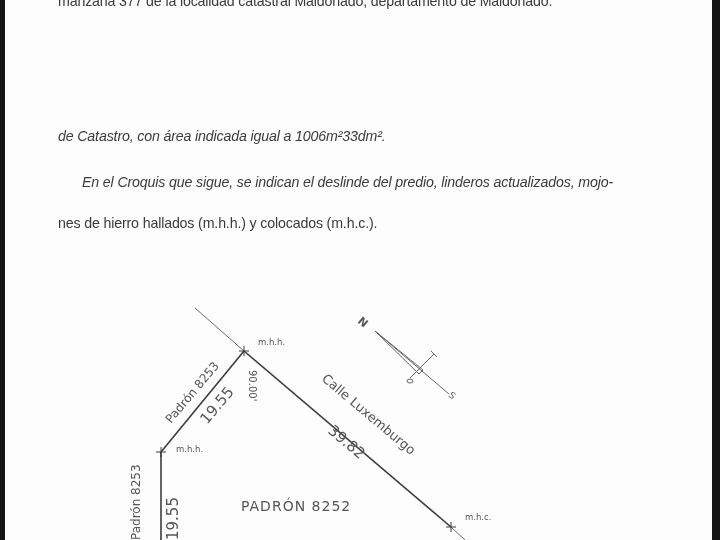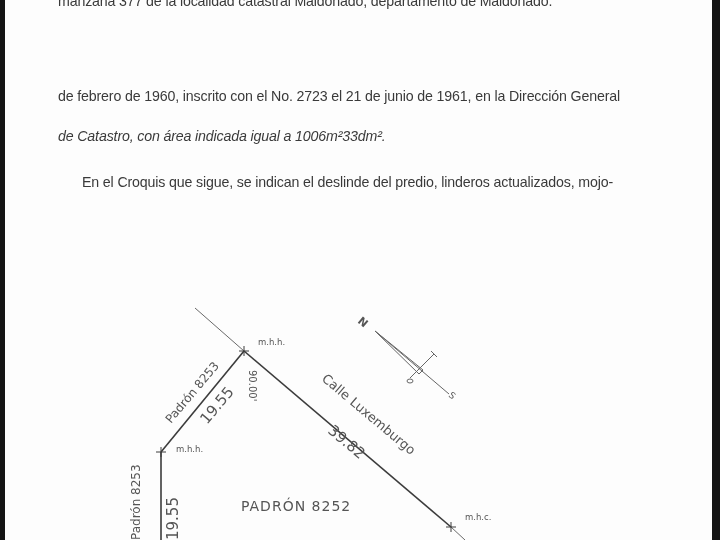--- a/index.html
+++ b/index.html
@@ -47,24 +47,24 @@
       fill: #555;
     }
   </style>
 </head>
 <body>
 
 <div class="page">
 
   <div class="para-line" style="left:53px; top:-7px;">manzana 377 de la localidad catastral Maldonado, departamento de Maldonado.</div>
 
-  <div class="para-line" style="left:53px; top:88px;">de febrero de 1960, inscrito con el No. 2723 el 21 de junio de 1961, en la Dirección General</div>
   <div class="para-line" style="left:53px; top:128px;font-style:italic;">de Catastro, con área indicada igual a 1006m²33dm².</div>
 
-  <div class="para-line" style="left:77px; top:174px;">En el Croquis que sigue, se indican el deslinde del predio, linderos actualizados, mojo-</div>
+  <div class="para-line" style="left:77px; top:174px;font-style:italic;">En el Croquis que sigue, se indican el deslinde del predio, linderos actualizados, mojo-</div>
+  <div class="para-line" style="left:53px; top:215px;">nes de hierro hallados (m.h.h.) y colocados (m.h.c.).</div>
 
   <svg class="sketch" viewBox="0 0 707 540">
 
     <line x1="190" y1="308" x2="239" y2="351" stroke="#6a6a6a" stroke-width="1"></line>
 
     <line x1="239" y1="351" x2="156" y2="452" stroke="#3c3c3c" stroke-width="1.6"></line>
 
     <line x1="156" y1="452" x2="156" y2="540" stroke="#3c3c3c" stroke-width="1.6"></line>
 
     <line x1="239" y1="351" x2="446" y2="527" stroke="#3c3c3c" stroke-width="1.6"></line>

